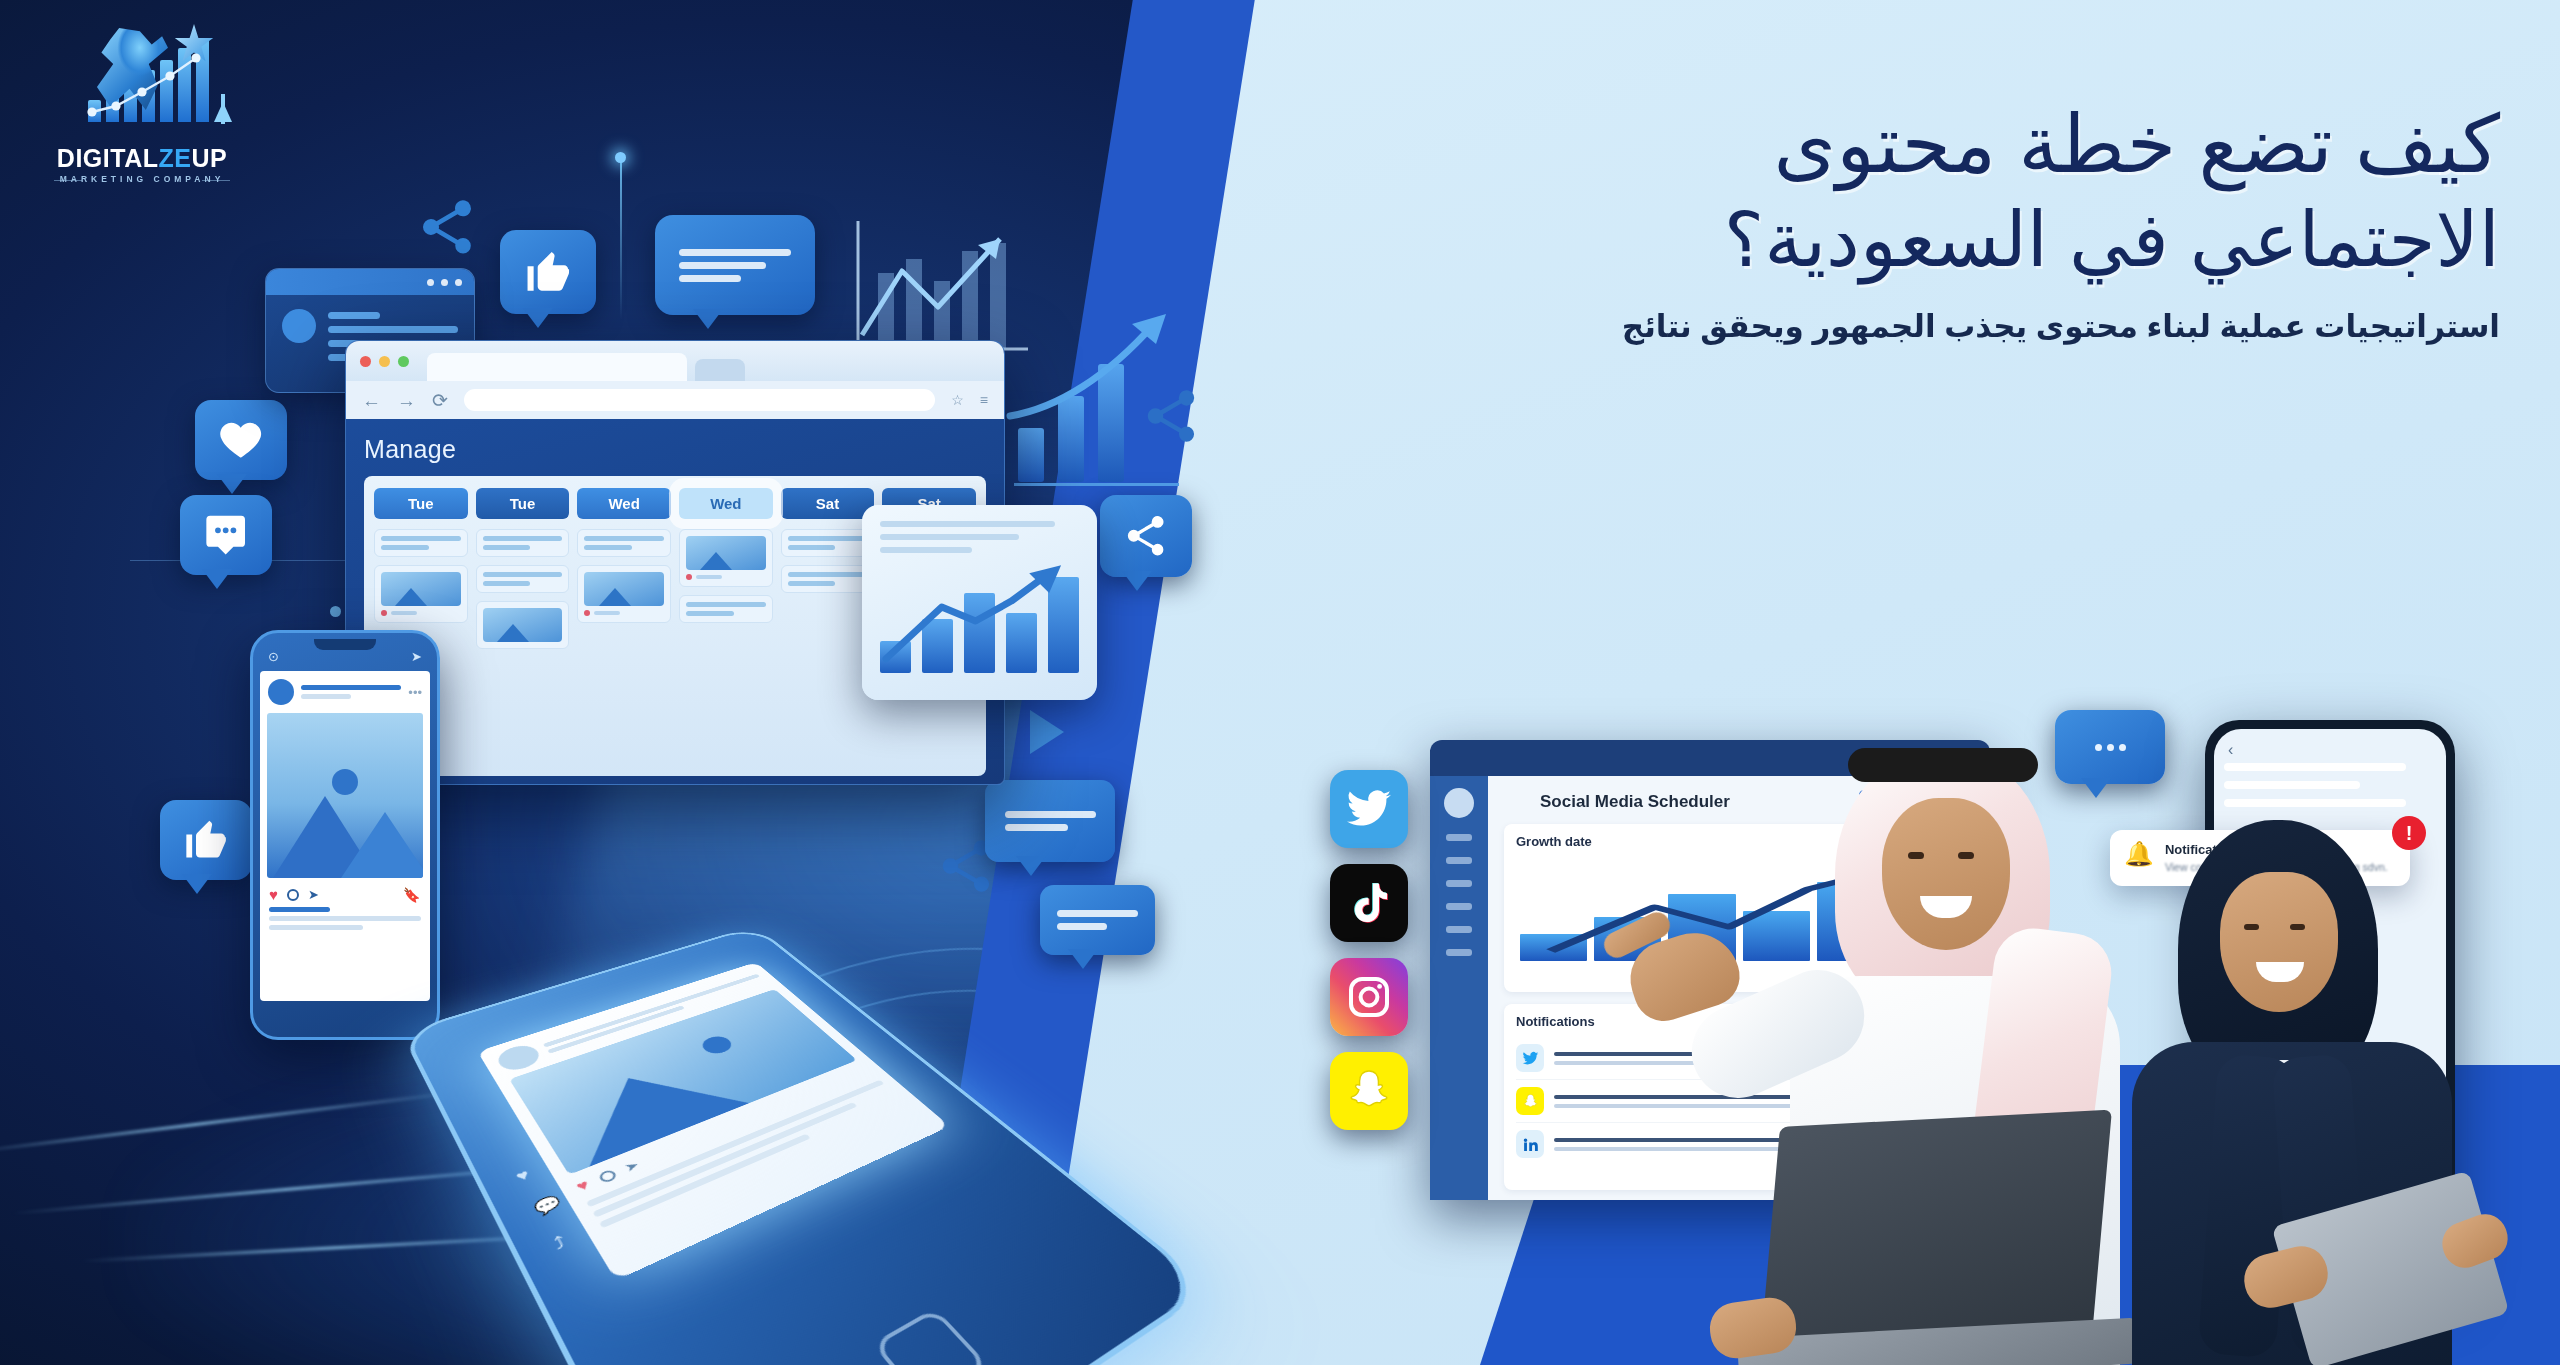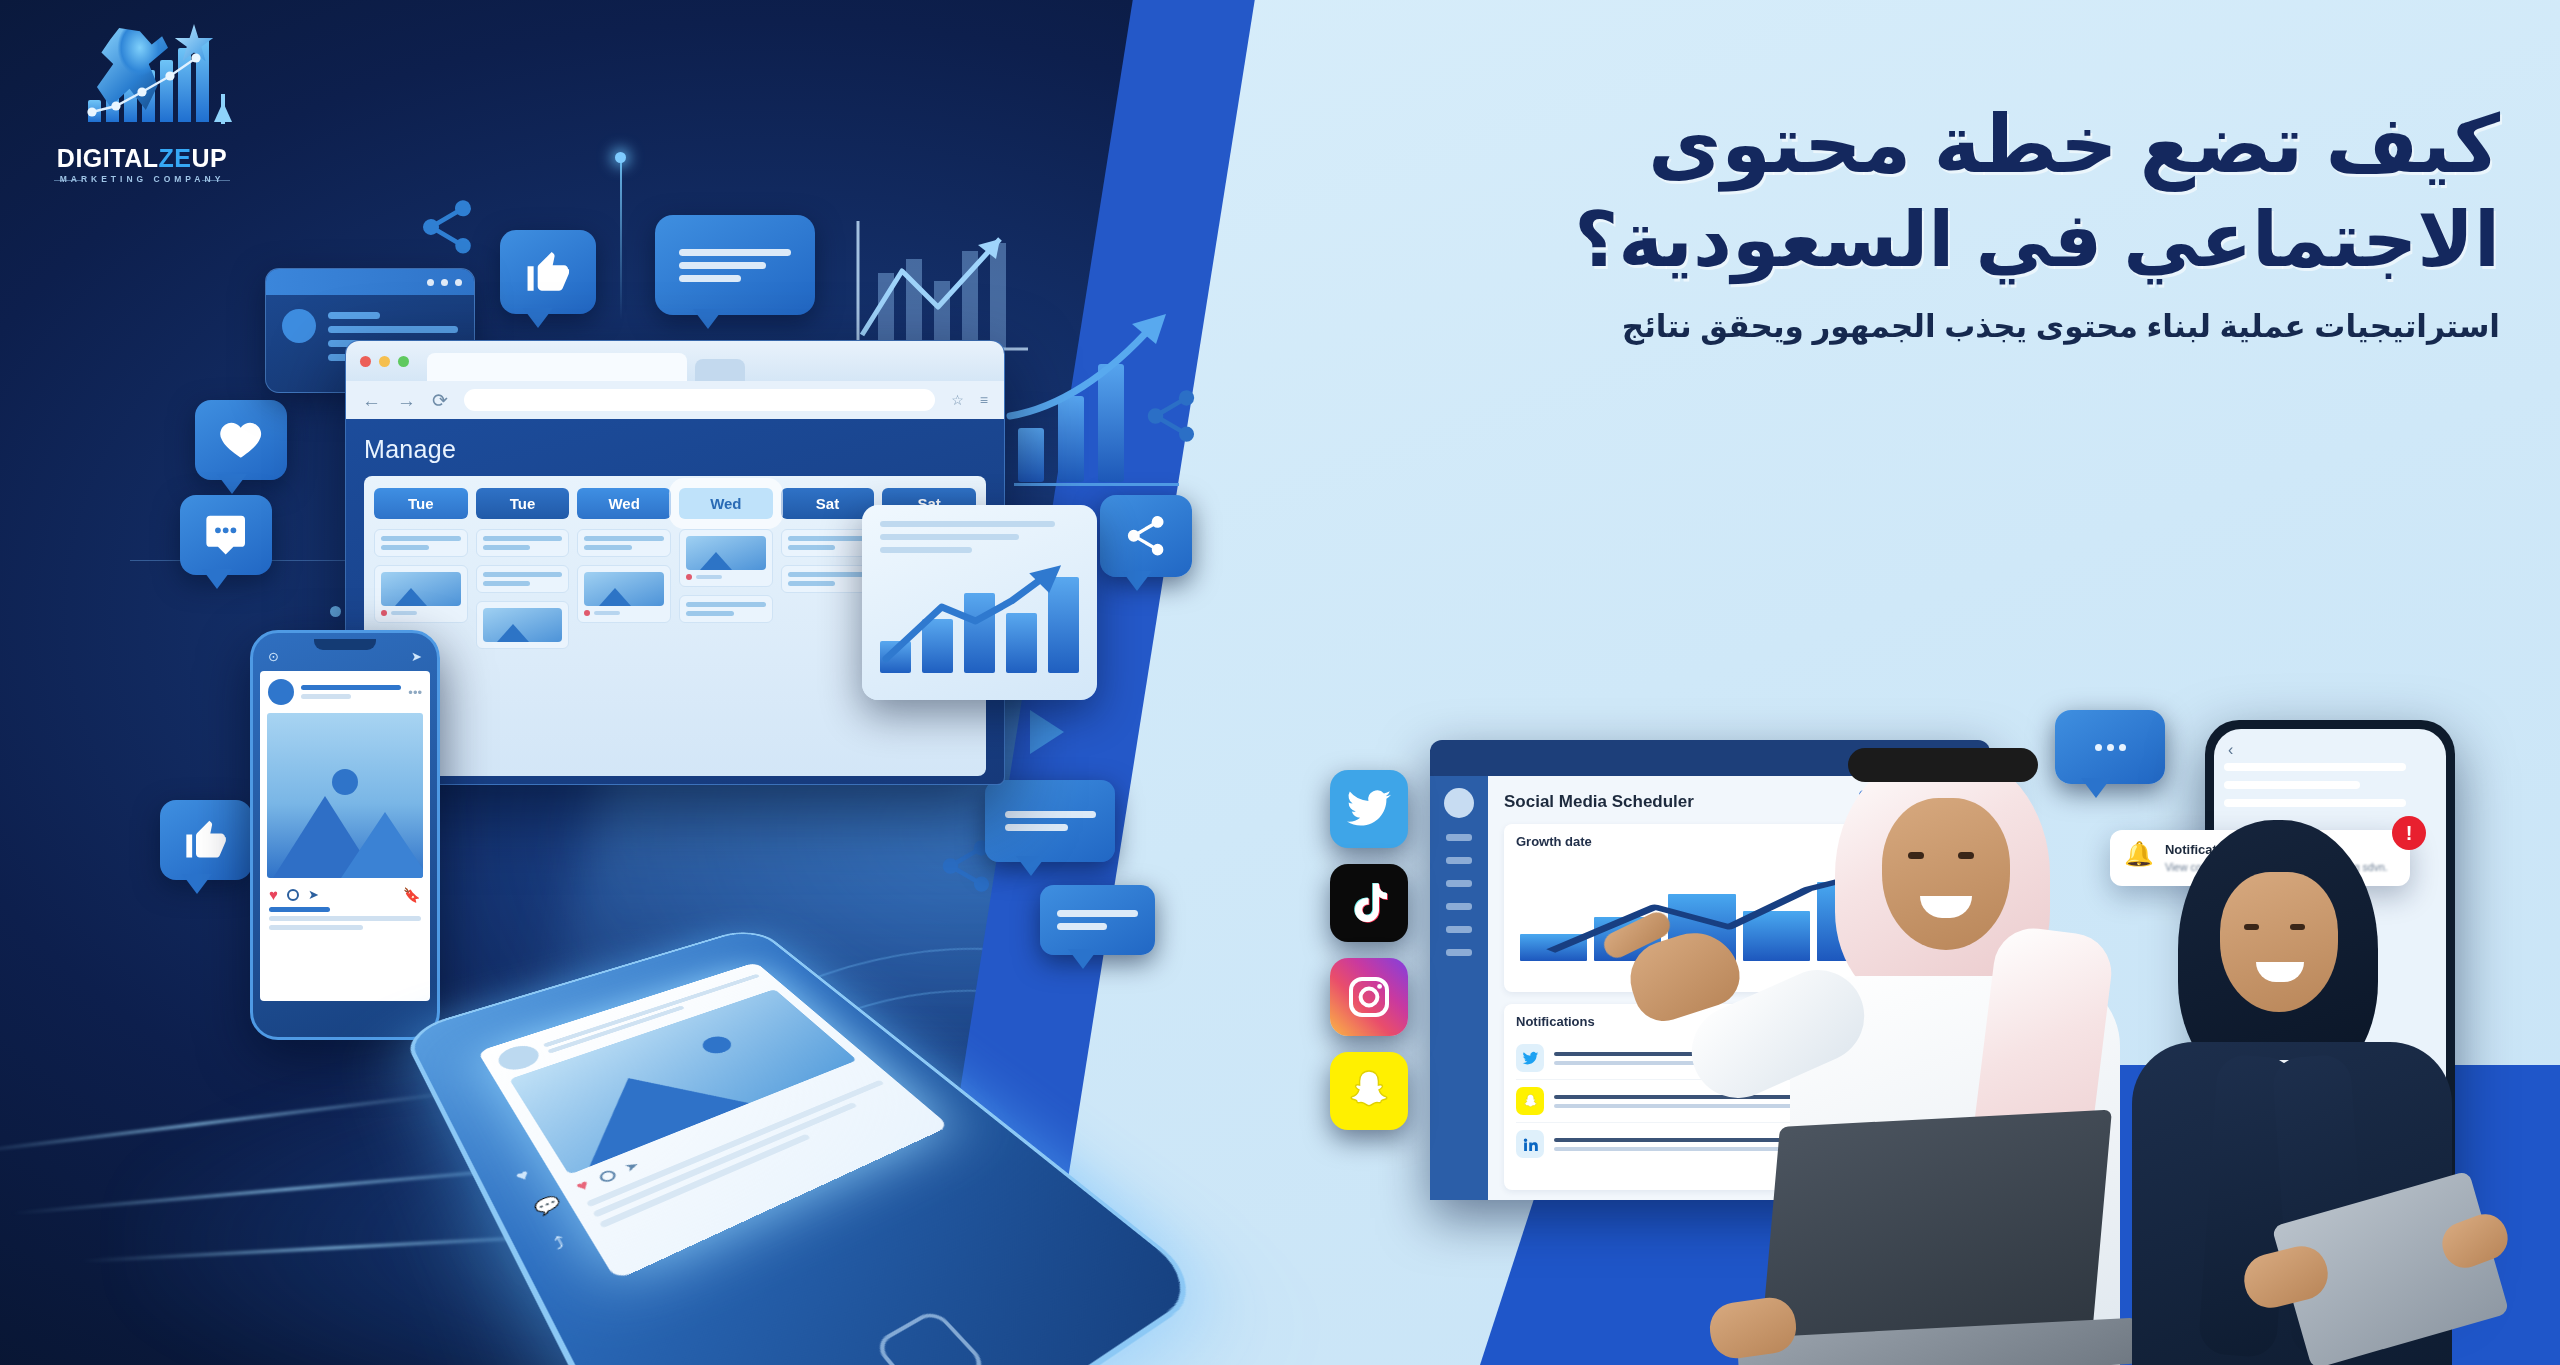--- a/index.html
+++ b/index.html
@@ -250,21 +250,21 @@
     position:absolute; left:1430px; top:740px; width:560px; height:460px;
     background:#1d3f7a; border-radius:12px 12px 0 0; overflow:hidden;
     box-shadow:0 18px 50px rgba(4,20,55,.5); padding:10px 0 0 0;
   }
   .dash-top { height:26px; background:#1d3f7a; }
   .dash-body { display:flex; height:424px; background:#f2f7fc; }
   .dash-rail { width:58px; background:#2b5ea8; padding:12px 0; display:flex; flex-direction:column; align-items:center; gap:16px; }
   .dash-rail .av { width:30px;height:30px;border-radius:50%; background:#c7dcf2; }
   .dash-rail .rl { width:26px; height:7px; border-radius:3px; background:rgba(220,236,252,.55); }
   .dash-main { flex:1; padding:14px 16px; }
-  .dash-head { display:flex; align-items:center; justify-content:space-between; margin-bottom:10px; }
+  .dash-head { display:flex; align-items:center; justify-content:space-between; margin-bottom:10px;margin-left:36px; }
   .dash-title { font-size:17px; color:#1d2a3d; font-weight:600; }
   .dash-btn { background:#2f6fd0; color:#dce9f8; font-size:11px; padding:6px 14px; border-radius:5px; border:none; filter:blur(.7px); }
   .dash-cards { display:flex; gap:12px; }
   .dcard { flex:1; background:#fff; border-radius:8px; padding:10px 12px; height:168px; box-shadow:0 2px 6px rgba(20,50,100,.08); }
   .dcard h4 { font-size:13px; color:#22304a; font-weight:600; margin-bottom:6px; }
   .dline { position:relative; height:120px; }
   .dgrid { position:absolute; left:22px; right:0; top:0; bottom:14px; }
   .dgrid i { position:absolute; left:0; right:0; height:1px; background:#eef3f8; }
   .dgbars { position:absolute; left:4px; right:4px; bottom:14px; display:flex; align-items:flex-end; gap:7px; height:96px; }
   .dgbars i { flex:1; border-radius:1px; background:linear-gradient(to top,#1d57bd,#49a8f0); }
@@ -317,21 +317,21 @@
   .skin { background:linear-gradient(160deg,#d7a97f,#b98659); }
   .thobe { background:linear-gradient(160deg,#ffffff,#dfe7ee); }
   .ghutra { background:linear-gradient(150deg,#ffffff 0%,#f6e3e4 40%,#e9c7c9 100%); }
   .suit { background:linear-gradient(160deg,#1d2f4d,#0e1c31); }
   .laptop-base { background:linear-gradient(160deg,#9aa3ad,#6f7882); }
   .laptop-lid { background:linear-gradient(160deg,#4c5560,#2c343d); }
   .tablet { background:linear-gradient(160deg,#b9c2cb,#8e98a3); }
 
   
   .copy { position:absolute; right:60px; top:96px; width:1120px; text-align:right; direction:rtl; }
-  .h-line { font-weight:700; line-height:1.22; letter-spacing:0; white-space:nowrap;text-align:right; }
+  .h-line { font-weight:400; line-height:1.22; letter-spacing:0; white-space:nowrap;text-align:right; }
   .h1 { font-size:80px; color:#14285e; text-shadow:2px 3px 0 rgba(255,255,255,.55); }
   .h2 { font-size:76px; color:#2060c9; text-shadow:2px 3px 0 rgba(255,255,255,.55); }
   .h3 { font-size:76px; color:#14285e; text-shadow:2px 3px 0 rgba(255,255,255,.55); }
   .sub { margin-top:22px; font-size:31px; color:#16294f; font-weight:600; direction:rtl; }
   .cb-lines { display:flex; flex-direction:column; gap:6px; width:70%; }
   .cb-lines span { height:7px; border-radius:4px; background:#dceaf8; }
   .dots3 { display:flex; gap:5px; }
   .dots3 i { width:7px;height:7px;border-radius:50%;background:#2b6cc2; }
 
   .node { position:absolute; width:11px;height:11px;border-radius:50%;

